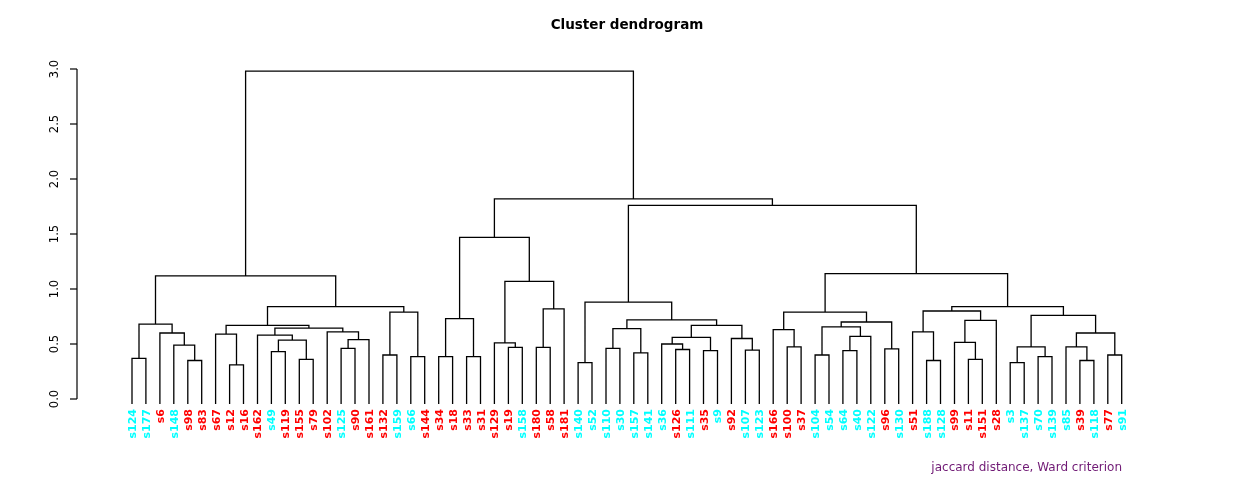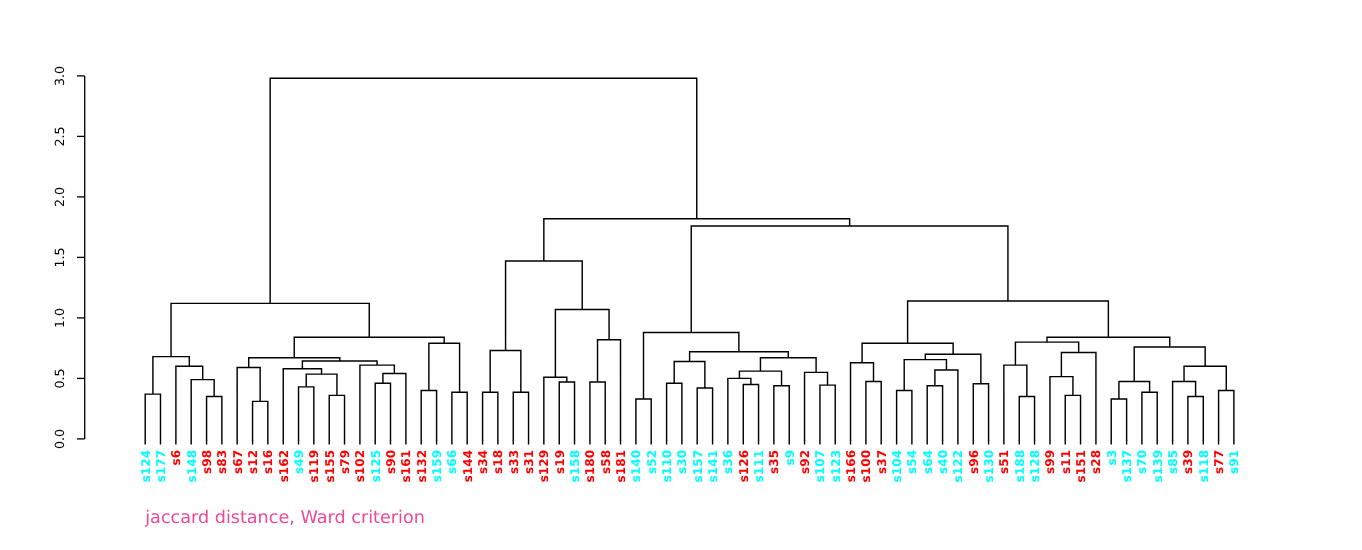--- a/index.html
+++ b/index.html
@@ -1,30 +1,31 @@
 <!DOCTYPE html>
 <html><head>
 <meta charset="utf-8">
 <style>
   html,body{margin:0;padding:0;background:#ffffff;}
   #stage{position:relative;width:1238px;height:500px;background:#ffffff;overflow:hidden;
          font-family:"DejaVu Sans","Liberation Sans",sans-serif;}
   #chart-title{position:absolute;top:16px;left:132px;width:990px;text-align:center;
          font-size:13.5px;font-weight:bold;color:#000;}
-  #chart-caption{position:absolute;top:460px;left:132px;width:990px;text-align:left;
-         font-size:16px;color:#ec4899;}
+  #chart-caption{position:absolute;top:460px;left:132px;width:990px;text-align:right;
+         font-size:12px;color:#701a75;}
   svg{position:absolute;top:0;left:0;}
   .dendro-line{stroke:#000;stroke-width:1.3;fill:none;}
   .axis-line{stroke:#000;stroke-width:1.2;fill:none;}
   text{font-family:"DejaVu Sans","Liberation Sans",sans-serif;}
 </style>
 </head>
 <body>
 
 <div id="stage">
+  <div id="chart-title">Cluster dendrogram</div>
   <svg id="plot" width="1238" height="500">
     <g id="y-axis">
         <line x1="77" y1="399" x2="77" y2="69" class="axis-line"></line>
         <line x1="70" y1="399" x2="77" y2="399" class="axis-line"></line>
         <text x="58" y="399" text-anchor="middle" font-size="11.5px" fill="#000" transform="rotate(-90 58 399)">0.0</text>
         <line x1="70" y1="344" x2="77" y2="344" class="axis-line"></line>
         <text x="58" y="344" text-anchor="middle" font-size="11.5px" fill="#000" transform="rotate(-90 58 344)">0.5</text>
         <line x1="70" y1="289" x2="77" y2="289" class="axis-line"></line>
         <text x="58" y="289" text-anchor="middle" font-size="11.5px" fill="#000" transform="rotate(-90 58 289)">1.0</text>
         <line x1="70" y1="234" x2="77" y2="234" class="axis-line"></line>

